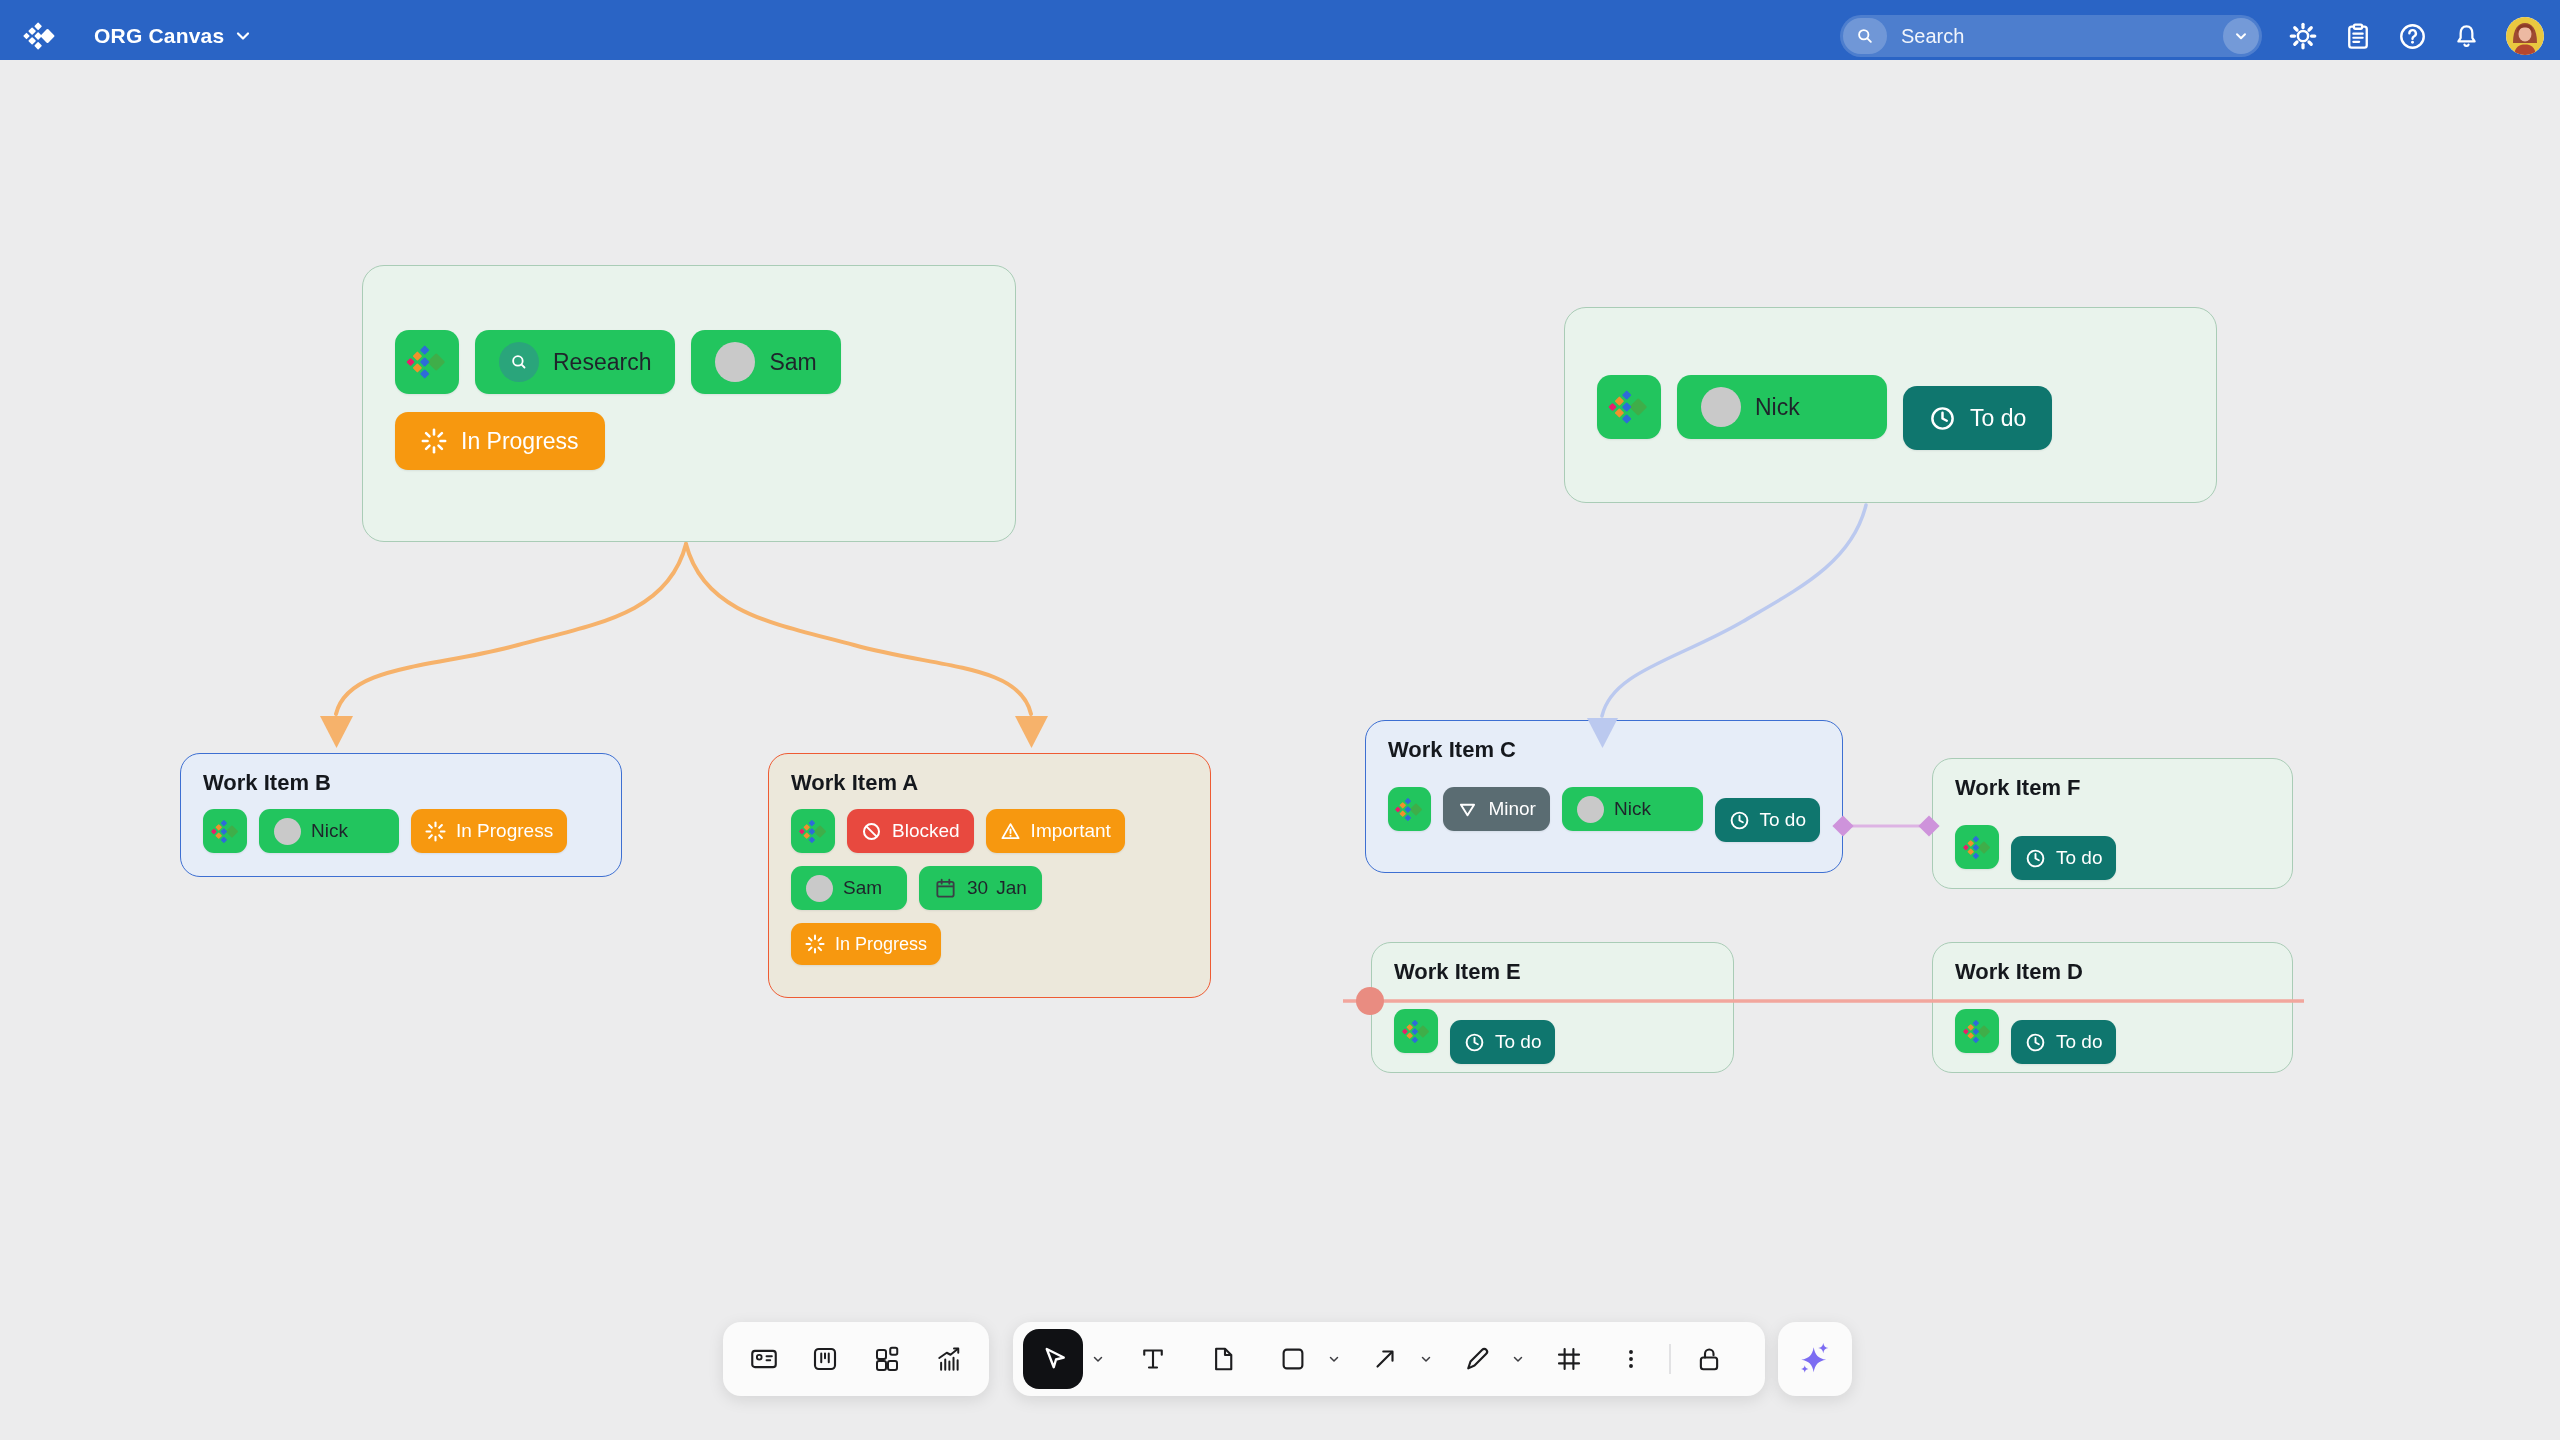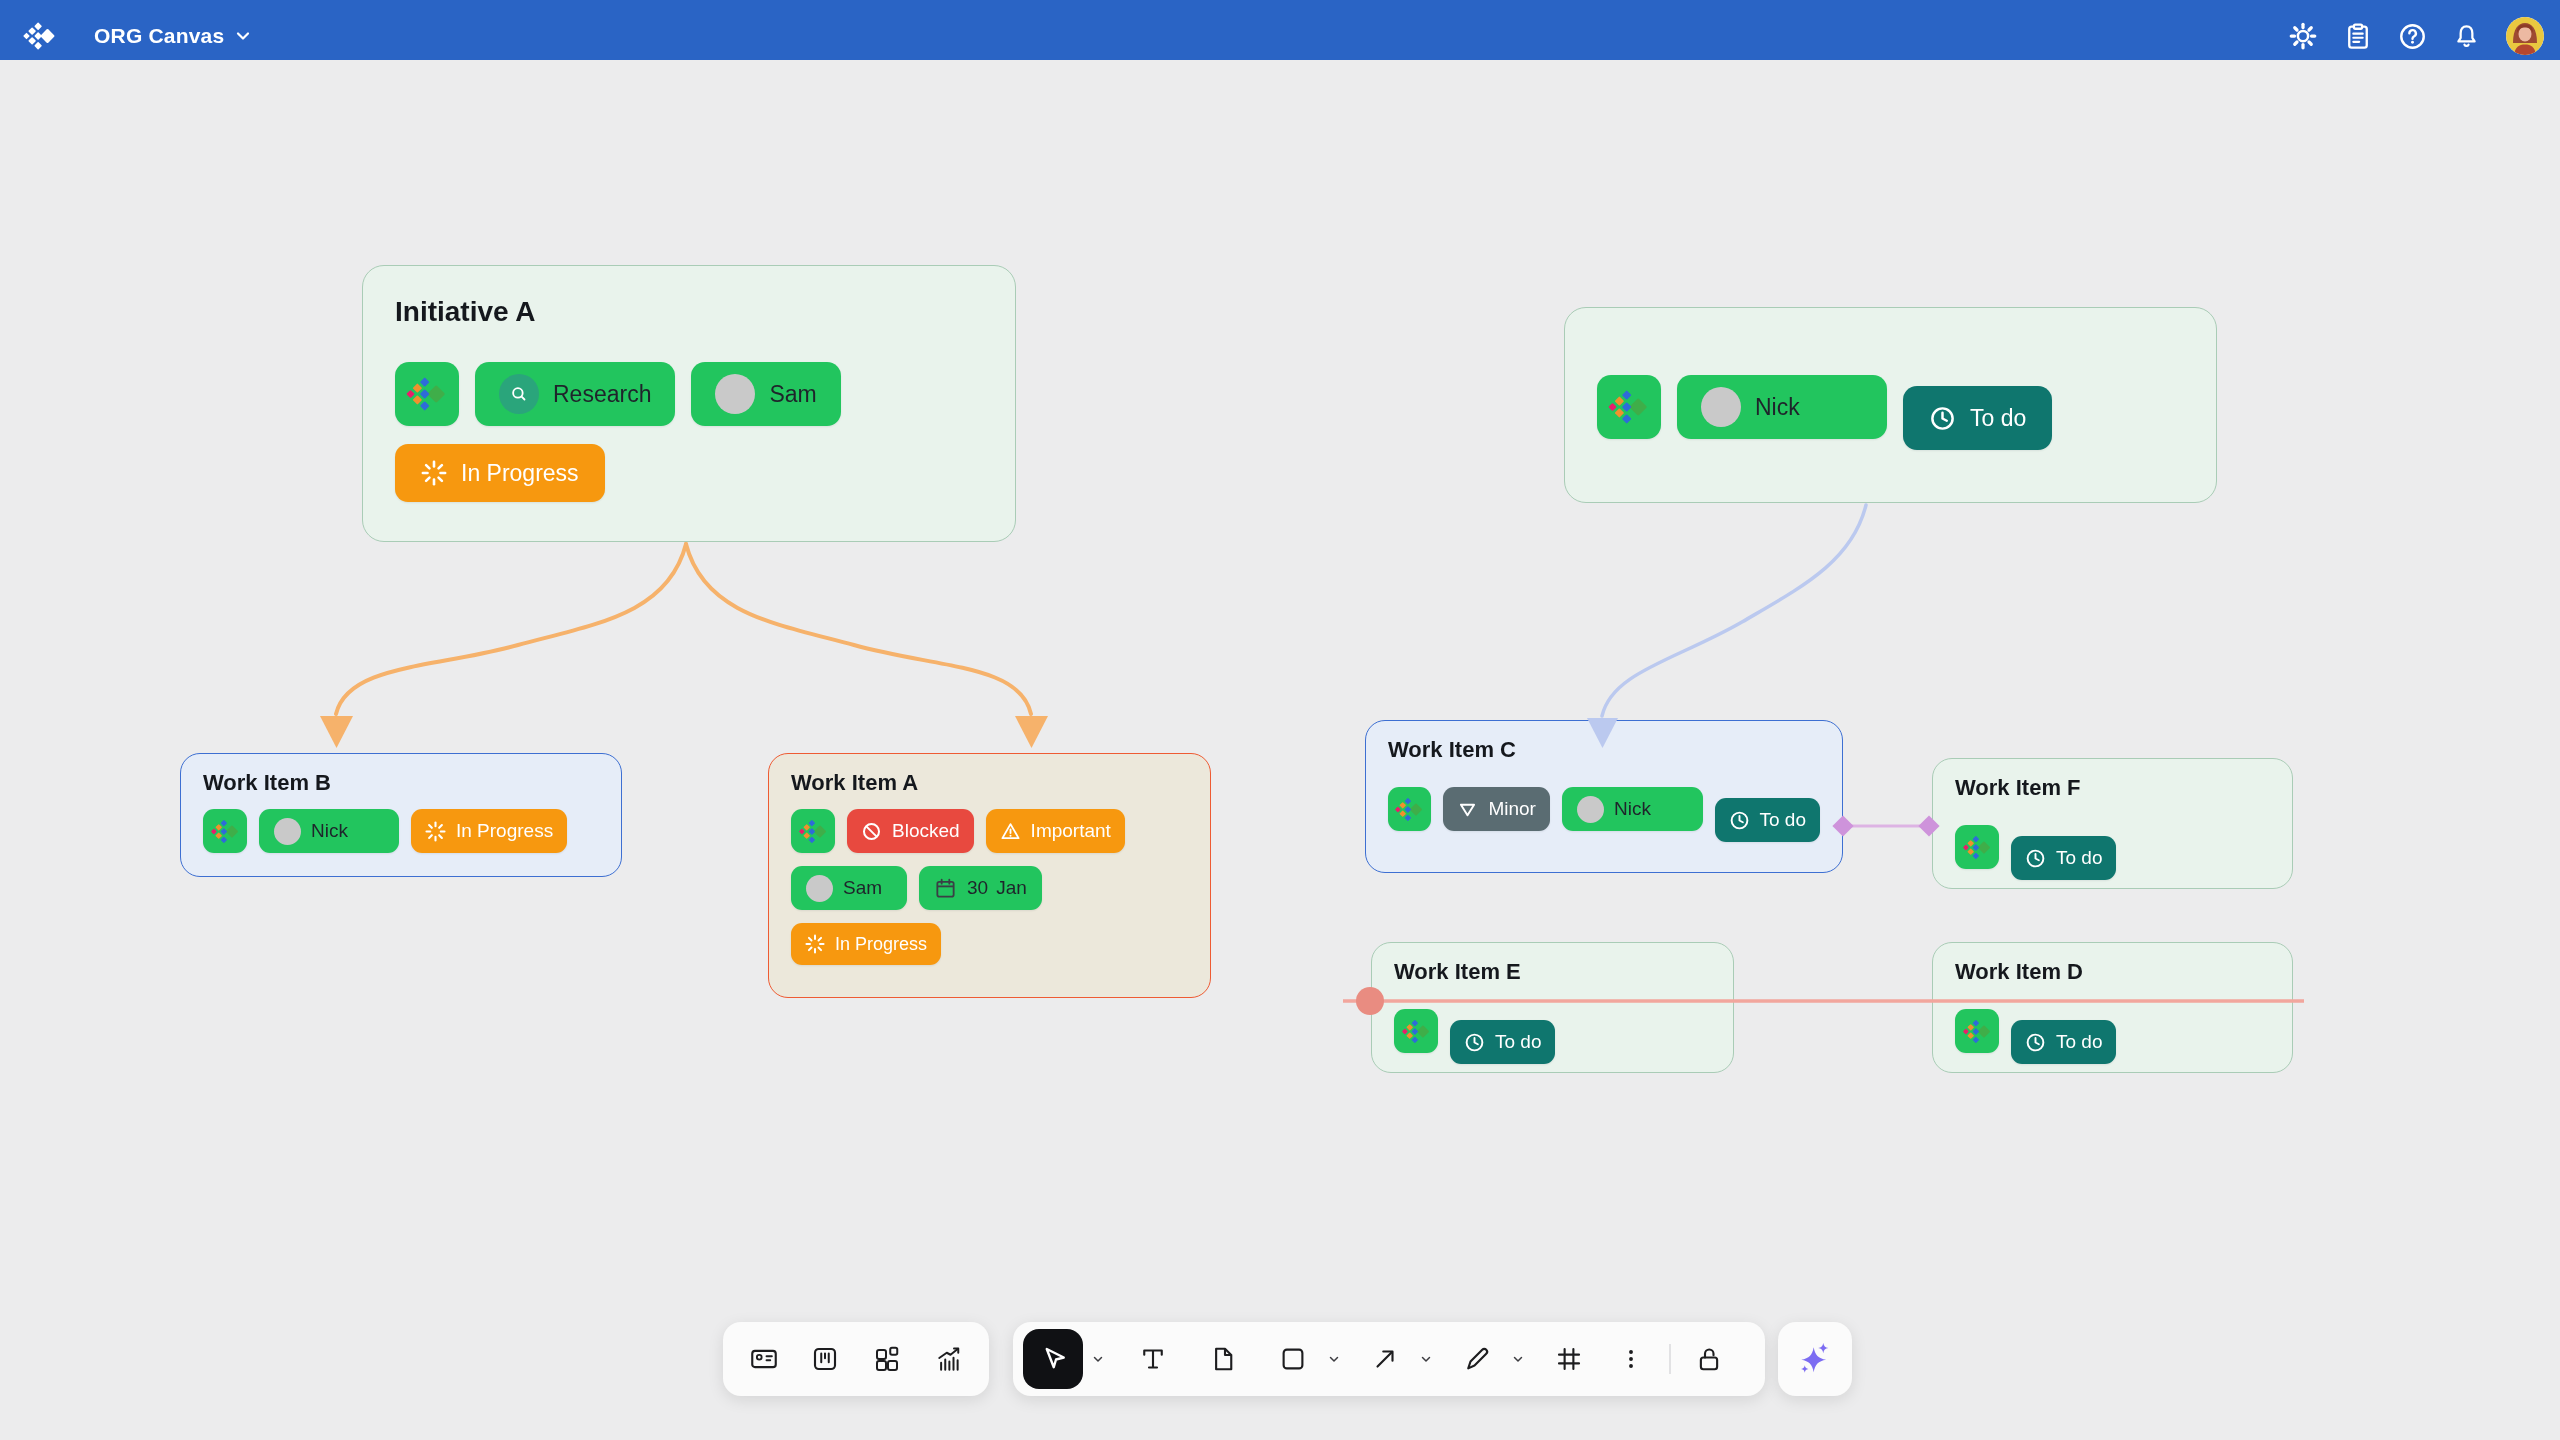--- a/index.html
+++ b/index.html
@@ -102,20 +102,34 @@
       <rect x="2.8" y="20.8" width="6.4" height="6.4" rx="1" transform="rotate(45 6 24)" fill="#fff"></rect>
     </svg>
     <div class="nav-title-wrap">
       <span class="nav-title">ORG Canvas</span>
       <svg width="18" height="18" viewBox="0 0 18 18">
         <path d="M4 6.5 L9 11.5 L14 6.5" fill="none" stroke="#fff" stroke-width="2.2" stroke-linecap="round" stroke-linejoin="round"></path>
       </svg>
     </div>
   </div>
   <div class="nav-right">
+    <div class="search-pill">
+      <span class="search-circle">
+        <svg width="20" height="20" viewBox="0 0 24 24">
+            <circle cx="10.5" cy="10.5" r="5.6" fill="none" stroke="#fff" stroke-width="2.2"></circle>
+            <path d="M14.8 14.8 L19 19" stroke="#fff" stroke-width="2.2" stroke-linecap="round"></path>
+          </svg>
+      </span>
+      <input type="text" placeholder="Search" style="">
+      <span class="search-chevron">
+        <svg width="16" height="16" viewBox="0 0 18 18">
+            <path d="M4.5 7 L9 11.5 L13.5 7" fill="none" stroke="#fff" stroke-width="2.2" stroke-linecap="round" stroke-linejoin="round"></path>
+          </svg>
+      </span>
+    </div>
     <button class="nav-icon-btn">
       <svg width="30" height="30" viewBox="0 0 24 24">
         <circle cx="12" cy="12" r="4.1" fill="none" stroke="#fff" stroke-width="2"></circle>
         <g stroke="#fff" stroke-width="2.6" stroke-linecap="round">
           <path d="M12 2.6 V5.2"></path>
             <path d="M12 18.8 V21.4"></path>
             <path d="M2.6 12 H5.2"></path>
             <path d="M18.8 12 H21.4"></path>
           <path d="M5.4 5.4 L7.2 7.2"></path>
             <path d="M16.8 16.8 L18.6 18.6"></path>
@@ -154,21 +168,20 @@
         <path d="M7 26 C7 12 12 6 19 6 C26 6 31 12 31 26 Z" fill="#9E4A32"></path>
         <ellipse cx="19" cy="17" rx="6.5" ry="7.5" fill="#ECB9A2"></ellipse>
         <path d="M8 38 C9 30 13 27.5 19 27.5 C25 27.5 29 30 30 38 Z" fill="#B5472F"></path>
         <path d="M11 16 C11 9 14 7.5 19 7.5 C24 7.5 27 9 27 16 C25 11.5 22 10.5 19 10.5 C16 10.5 13 11.5 11 16 Z" fill="#8C3B27"></path>
       </svg>
     </button>
   </div>
 </nav>
 
 <section class="card green lg" style="left:362px;top:265px;width:654px;height:277px">
-  <h2 class="card-title">Initiative A</h2>
   <div class="chip-row r1">
     <span class="chip lg logo-chip lg">
       <svg width="44" height="44" viewBox="0 0 48 48">
           <use href="#dlogo"></use>
         </svg>
     </span>
     <span class="chip lg">
       <span class="research-ico">
         <svg width="22" height="22" viewBox="0 0 24 24">
             <circle cx="10.8" cy="10.8" r="5.2" fill="none" stroke="#fff" stroke-width="2"></circle>

